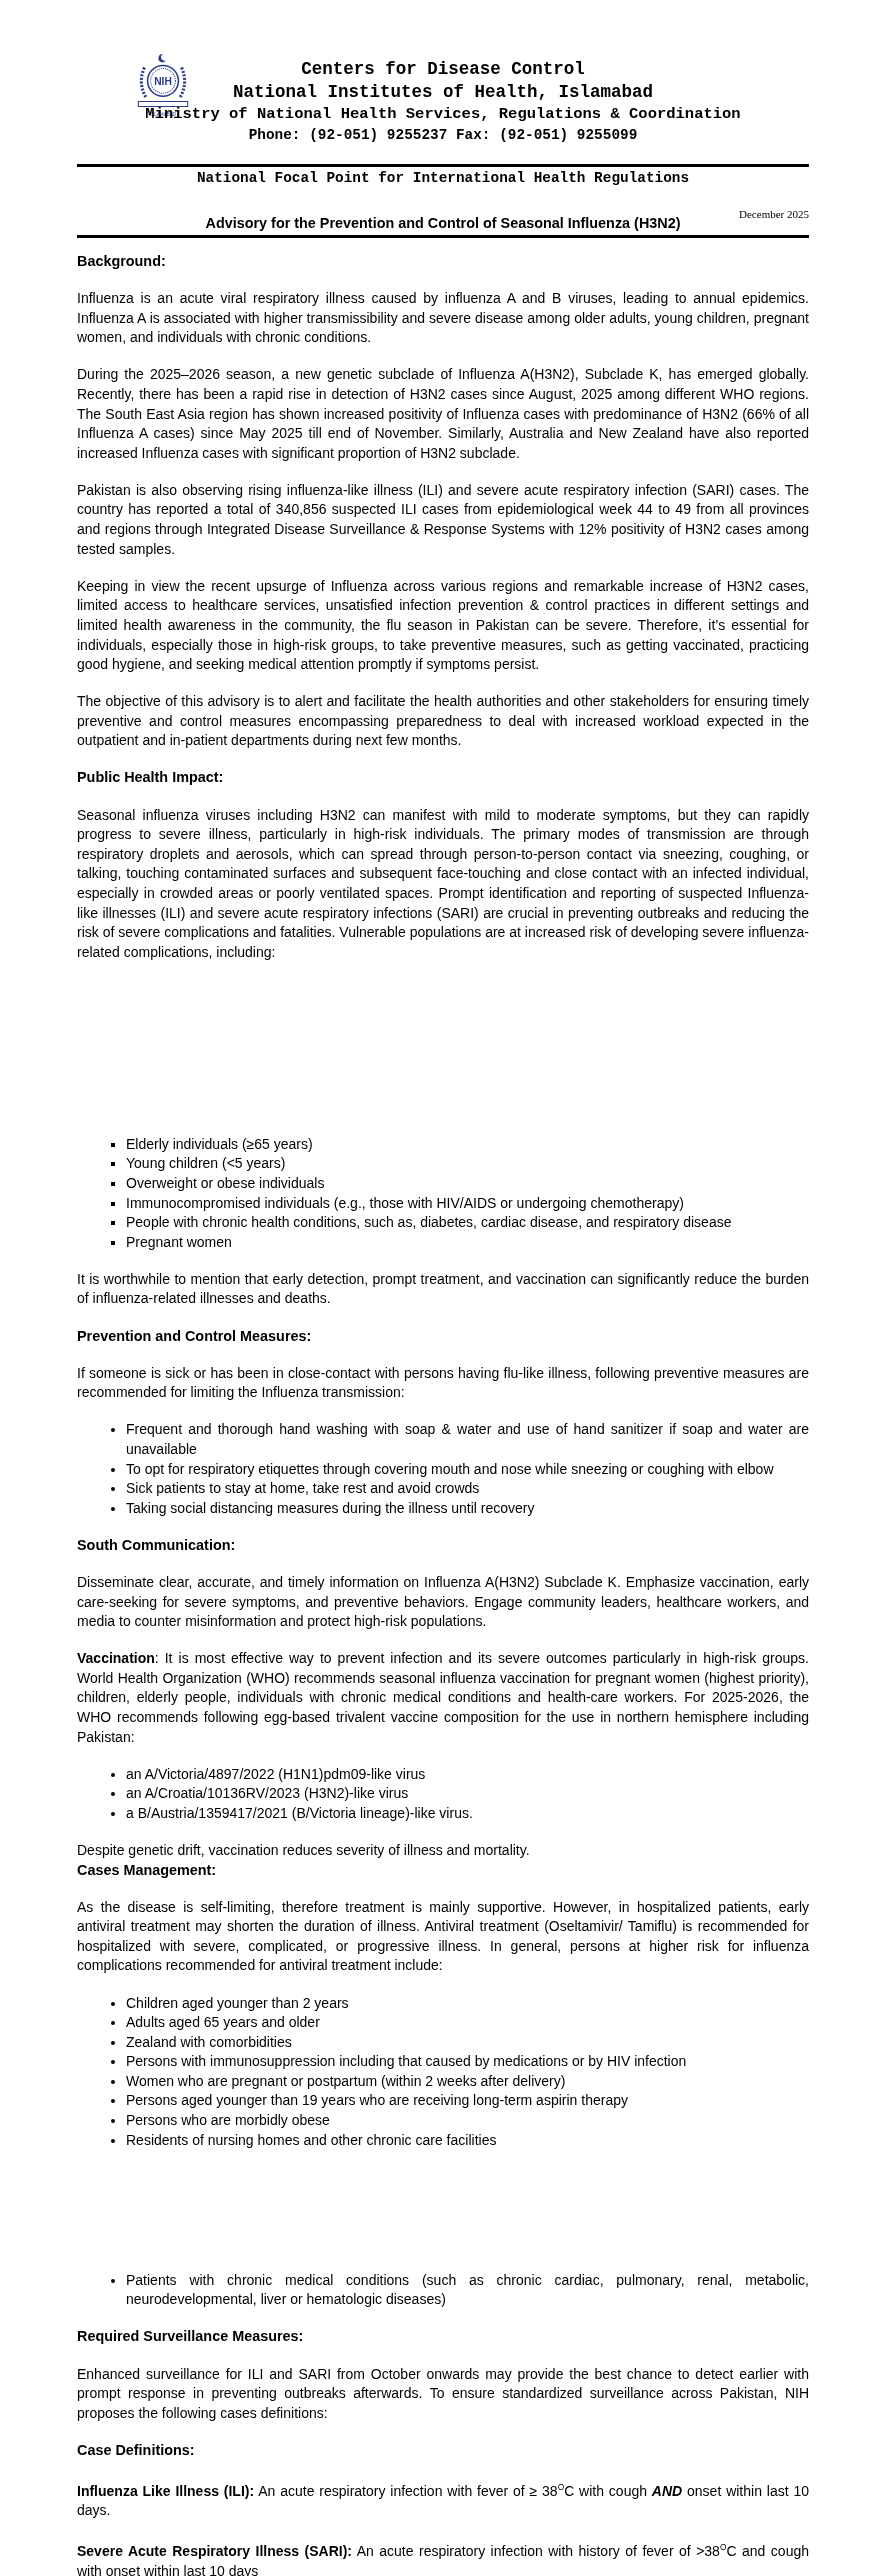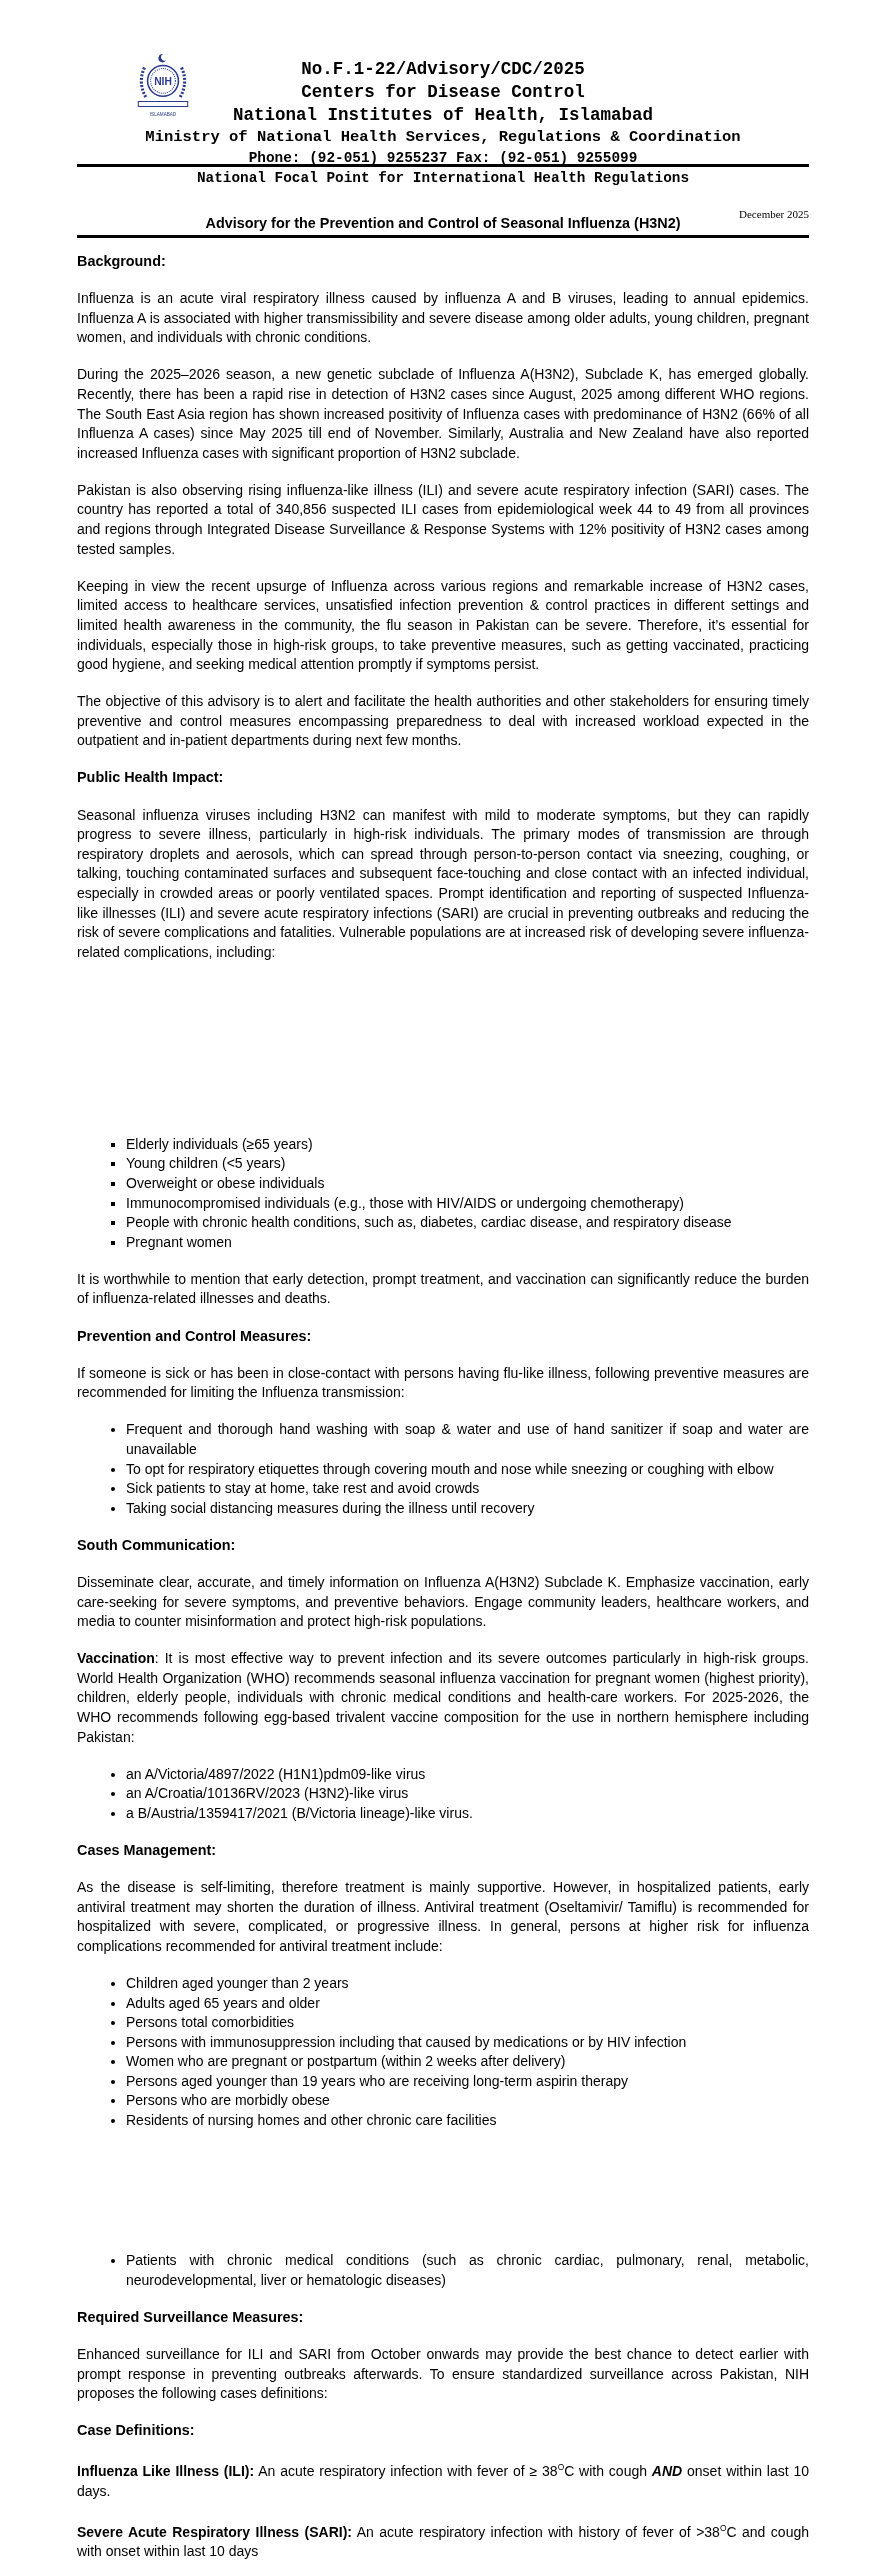--- a/index.html
+++ b/index.html
@@ -45,21 +45,20 @@
       <path d="M70 4 a8 8 0 1 0 6 12 a6 6 0 1 1 -6 -12z" fill="#2a3a8c"></path>
       <circle cx="70" cy="56" r="30" fill="none" stroke="#2a3a8c" stroke-width="3"></circle>
       <circle cx="70" cy="56" r="24" fill="none" stroke="#2a3a8c" stroke-width="2" stroke-dasharray="2 2"></circle>
       <text x="70" y="64" text-anchor="middle" font-family="Liberation Sans, sans-serif" font-weight="bold" font-size="20" fill="#2a3a8c">NIH</text>
       <path d="M34 30 q-14 30 4 60 M106 30 q14 30 -4 60" fill="none" stroke="#2a3a8c" stroke-width="6" stroke-dasharray="4 3"></path>
       <path d="M22 96 h96 v10 h-96z" fill="none" stroke="#2a3a8c" stroke-width="2"></path>
       <text x="70" y="124" text-anchor="middle" font-family="Liberation Sans, sans-serif" font-size="9" fill="#2a3a8c">ISLAMABAD</text>
     </svg>
 
     <div class="lh-lines">
-      <span class="lh-line l1">No.F.1-22/Advisory/CDC/2025</span>
       <span class="lh-line l2">Centers for Disease Control</span>
       <span class="lh-line l2">National Institutes of Health, Islamabad</span>
       <span class="lh-line l3">Ministry of National Health Services, Regulations &amp; Coordination</span>
       <span class="lh-line l5">Phone: (92-051) 9255237 Fax: (92-051) 9255099</span>
     </div>
     <div class="rule-thick"></div>
   </div>
 
   <div class="focal">National Focal Point for International Health Regulations</div>
   <div class="date">December 2025</div>
@@ -99,27 +98,28 @@
     </ul>
 
     <div class="section-heading">South Communication:</div>
     <p>Disseminate clear, accurate, and timely information on Influenza A(H3N2) Subclade K. Emphasize vaccination, early care-seeking for severe symptoms, and preventive behaviors. Engage community leaders, healthcare workers, and media to counter misinformation and protect high-risk populations.</p>
     <p><span class="inline-bold">Vaccination</span><span>: It is most effective way to prevent infection and its severe outcomes particularly in high-risk groups.  World Health Organization (WHO) recommends seasonal influenza vaccination for pregnant women (highest priority), children, elderly people, individuals with chronic medical conditions and health-care workers. For 2025-2026, the WHO recommends following egg-based trivalent vaccine composition for the use in northern hemisphere including Pakistan:</span></p>
     <ul class="list disc">
       <li>an A/Victoria/4897/2022 (H1N1)pdm09-like virus</li>
       <li>an A/Croatia/10136RV/2023 (H3N2)-like virus</li>
       <li>a B/Austria/1359417/2021 (B/Victoria lineage)-like virus.</li>
     </ul>
+    <p style="margin-bottom:0">Despite genetic drift, vaccination reduces severity of illness and mortality.</p>
 
     <div class="section-heading">Cases Management:</div>
     <p>As the disease is self-limiting, therefore treatment is mainly supportive. However, in hospitalized patients, early antiviral treatment may shorten the duration of illness. Antiviral treatment (Oseltamivir/ Tamiflu) is recommended for hospitalized with severe, complicated, or progressive illness. In general, persons at higher risk for influenza complications recommended for antiviral treatment include:</p>
     <ul class="list disc">
       <li>Children aged younger than 2 years</li>
       <li>Adults aged 65 years and older</li>
-      <li>Persons total comorbidities</li>
+      <li>Zealand with comorbidities</li>
       <li>Persons with immunosuppression including that caused by medications or by HIV infection</li>
       <li>Women who are pregnant or postpartum (within 2 weeks after delivery)</li>
       <li>Persons aged younger than 19 years who are receiving long-term aspirin therapy</li>
       <li>Persons who are morbidly obese</li>
       <li>Residents of nursing homes and other chronic care facilities</li>
     </ul>
     <div class="gap-md"></div>
     <ul class="list disc">
       <li>Patients with chronic medical conditions (such as chronic cardiac, pulmonary, renal, metabolic, neurodevelopmental, liver or hematologic diseases)</li>
     </ul>

